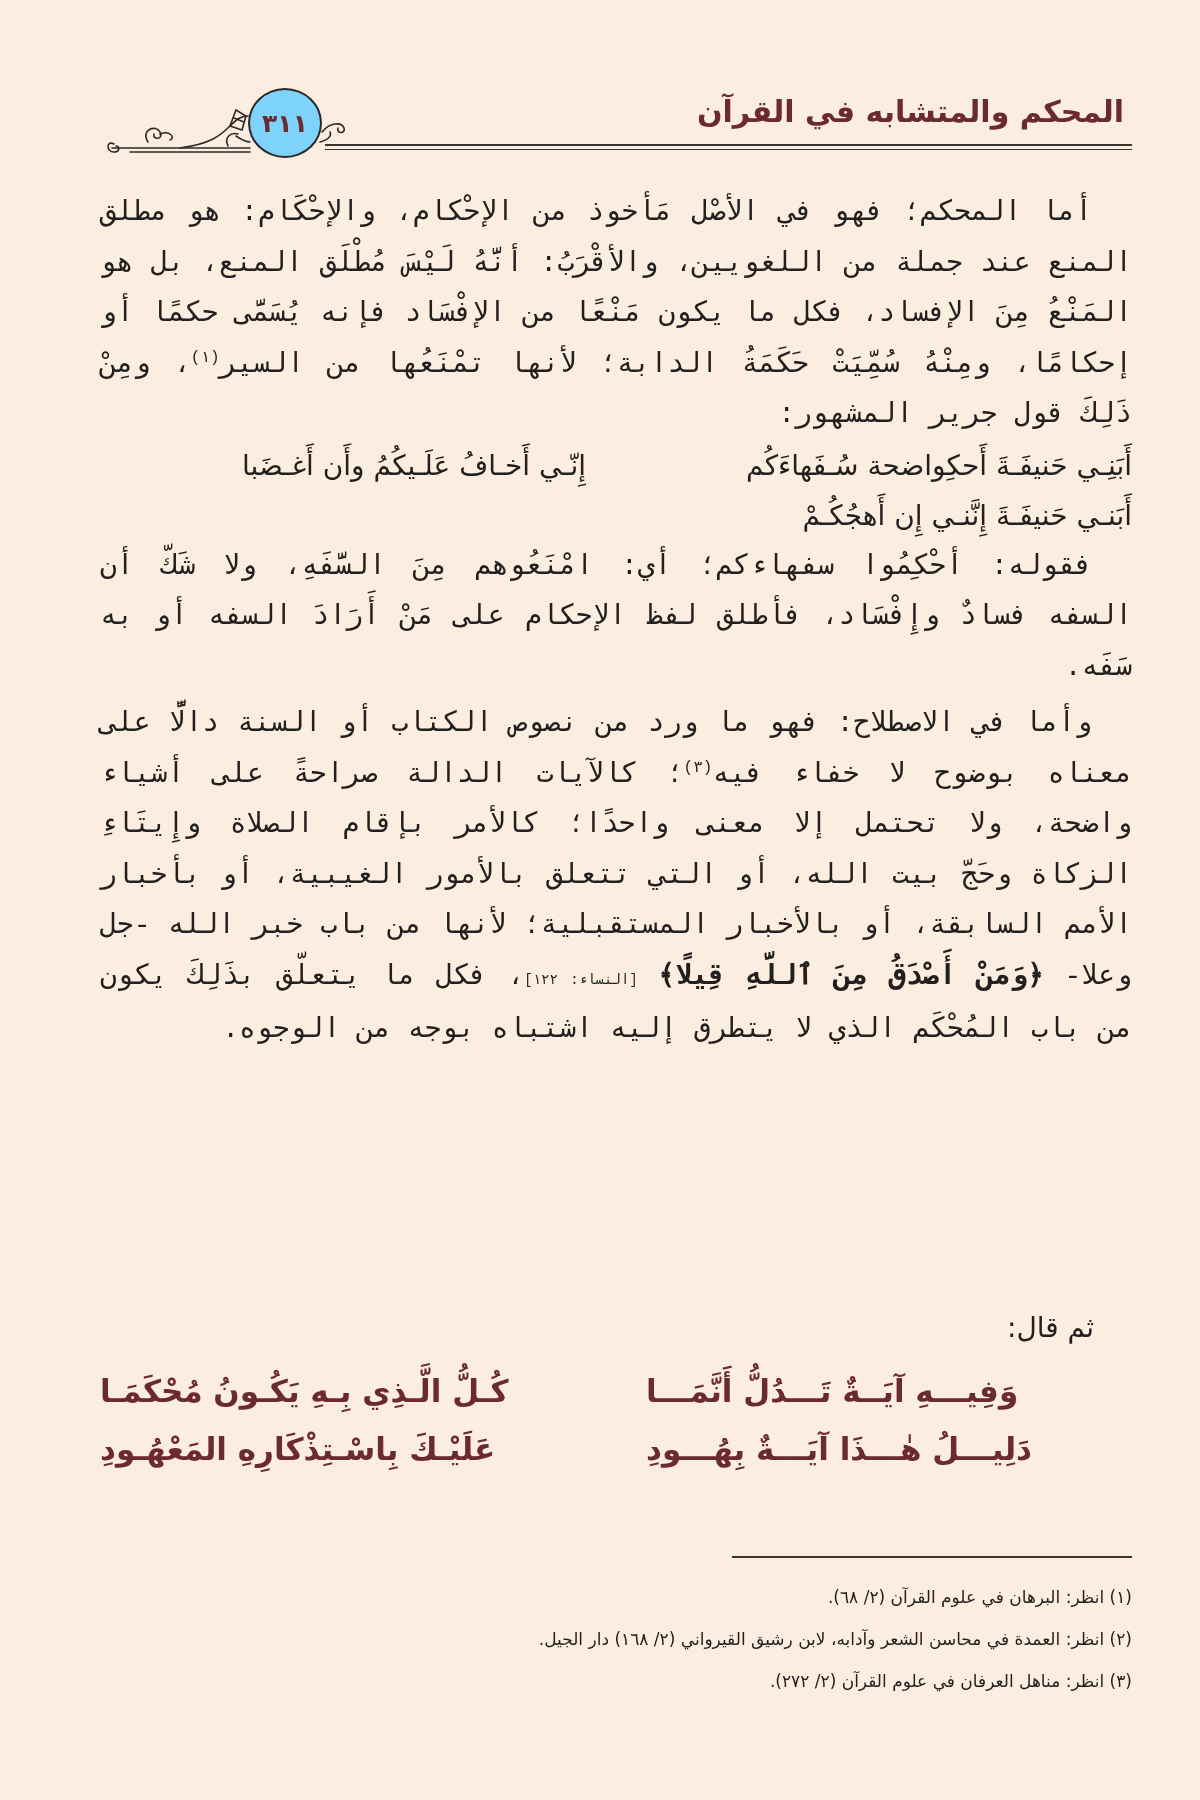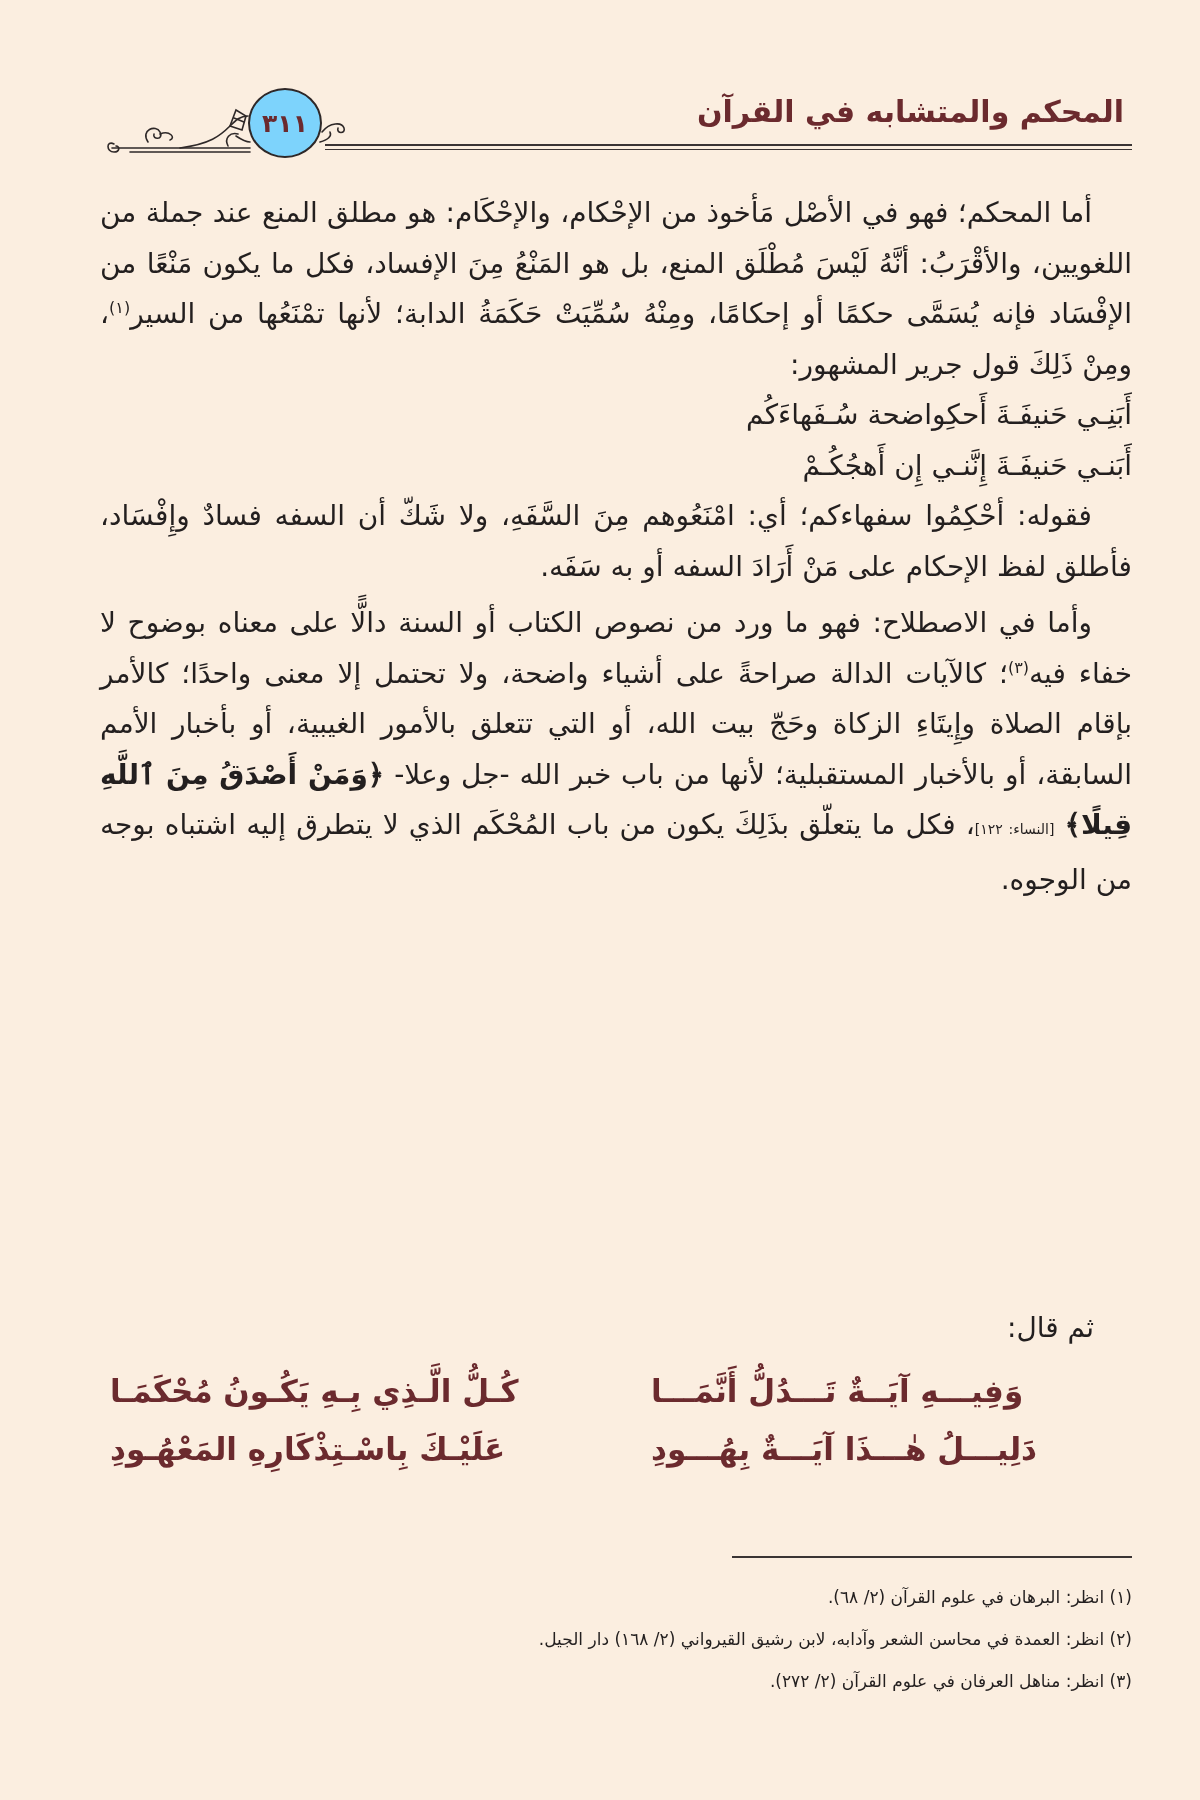--- a/index.html
+++ b/index.html
@@ -80,20 +80,21 @@
       top: 188px;
       right: 0;
       left: 0;
       font-size: 28px;
       line-height: 50.5px;
       text-align: justify;
       text-align-last: right;
     }
     .para {
       margin: 0;
+      font-family: Liberation Mono, monospace;
     }
     .para.indent {
       text-indent: 40px;
     }
     .para.gap-before {
       margin-top: 6px;
     }
     sup.fn {
       font-size: 16px;
       vertical-align: 10px;
@@ -116,21 +117,21 @@
       font-weight: bold;
     }
     .quran-ref {
       font-size: 14px;
     }
     
     .poem-section {
       position: absolute;
       top: 1302px;
       right: 0;
-      left: 10px;
+      left: 0;
     }
     .poem-intro {
       font-size: 28px;
       line-height: 52px;
       padding-right: 38px;
       margin: 0;
     }
     .poem-lines {
       margin-top: 8px;
     }
@@ -197,20 +198,21 @@
     </div>
   </div>
 
   <div class="body-text">
     <p class="para indent">
       <span>أما المحكم؛ فهو في الأصْل مَأخوذ من الإحْكام، والإحْكَام: هو مطلق المنع عند جملة من اللغويين، والأقْرَبُ: أنَّهُ لَيْسَ مُطْلَق المنع، بل هو المَنْعُ مِنَ الإفساد، فكل ما يكون مَنْعًا من الإفْسَاد فإنه يُسَمَّى حكمًا أو إحكامًا، ومِنْهُ سُمِّيَتْ حَكَمَةُ الدابة؛ لأنها تمْنَعُها من السير</span><sup class="fn">(١)</sup><span>، ومِنْ ذَلِكَ قول جرير المشهور:</span>
     </p>
 
     <div class="verse-block">
       <span class="hemistich">أَبَنِـي حَنيفَـةَ أَحكِواضحة سُـفَهاءَكُم</span>
+      <span class="hemistich second">إِنّـي أَخـافُ عَلَـيكُمُ وأَن أَغـضَبا</span>
     </div>
     <div class="verse-block">
       <span class="hemistich">أَبَنـي حَنيفَـةَ إِنَّنـي إِن أَهجُكُـمْ</span>
     </div>
 
     <p class="para indent">فقوله: أحْكِمُوا سفهاءكم؛ أي: امْنَعُوهم مِنَ السَّفَهِ، ولا شَكّ أن السفه فسادٌ وإِفْسَاد، فأطلق لفظ الإحكام على مَنْ أَرَادَ السفه أو به سَفَه.</p>
 
     <p class="para indent gap-before">
       <span>وأما في الاصطلاح: فهو ما ورد من نصوص الكتاب أو السنة دالًّا على معناه بوضوح لا خفاء فيه</span><sup class="fn">(٣)</sup><span>؛ كالآيات الدالة صراحةً على أشياء واضحة، ولا تحتمل إلا معنى واحدًا؛ كالأمر بإقام الصلاة وإِيتَاءِ الزكاة وحَجّ بيت الله، أو التي تتعلق بالأمور الغيبية، أو بأخبار الأمم السابقة، أو بالأخبار المستقبلية؛ لأنها من باب خبر الله -جل وعلا- </span><span class="quran">﴿وَمَنْ أَصْدَقُ مِنَ ٱللَّهِ قِيلًا﴾</span> <span class="quran-ref">[النساء: ١٢٢]</span><span>، فكل ما يتعلّق بذَلِكَ يكون من باب المُحْكَم الذي لا يتطرق إليه اشتباه بوجه من الوجوه.</span>
     </p>

